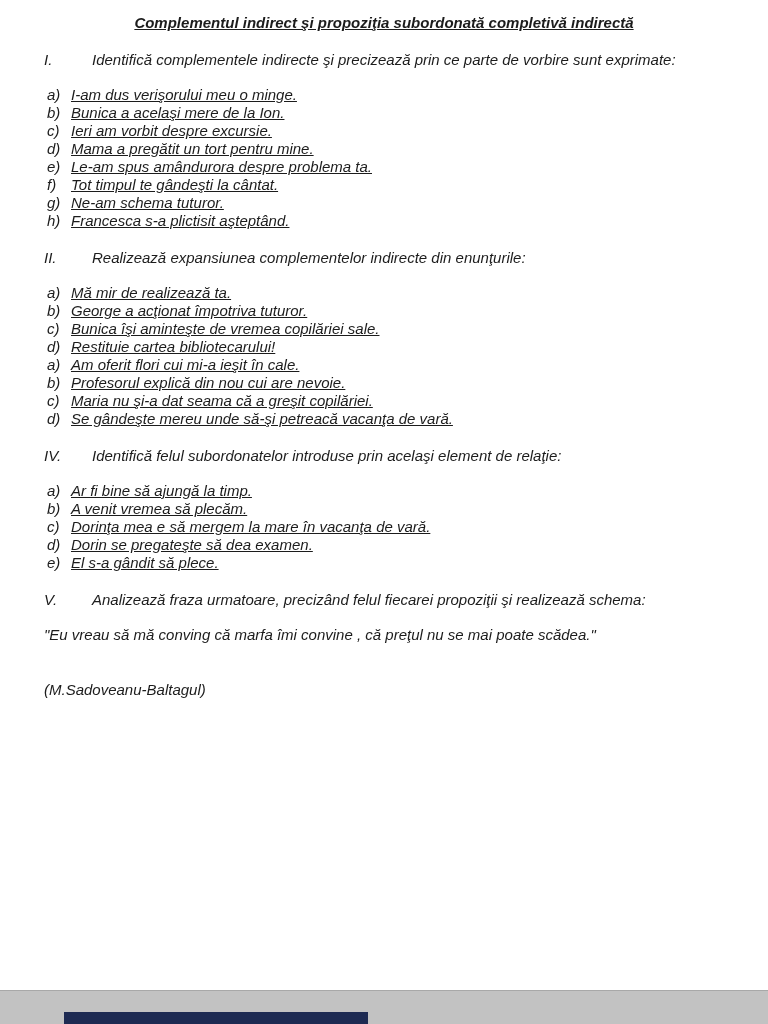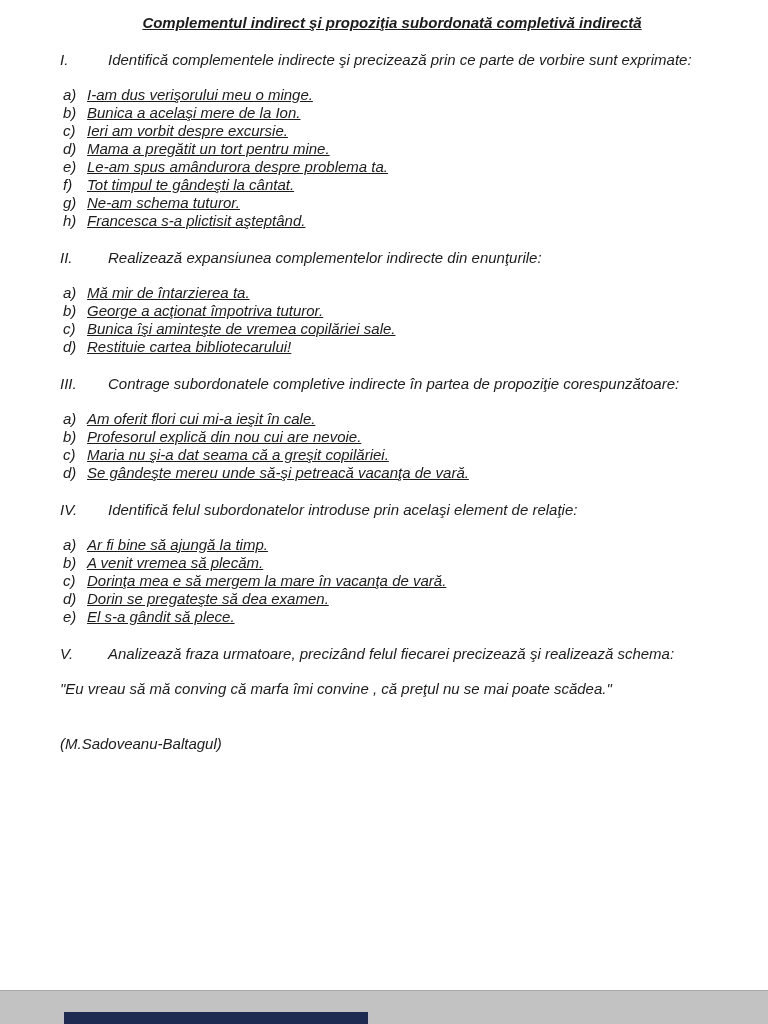--- a/index.html
+++ b/index.html
@@ -7,21 +7,21 @@
     width: 768px;
     height: 1024px;
     background: #ffffff;
     font-family: "Liberation Sans", sans-serif;
     font-style: italic;
     color: #1c1c1c;
     position: relative;
     overflow: hidden;
   }
   .page {
-    padding: 10px 44px 0 60px;
+    padding: 10px 44px 0 44px;
     font-size: 15px;
     line-height: 18px;
   }
   .title {
     font-size: 15px;
     font-weight: bold;
     font-style: italic;
     text-decoration: underline;
     text-align: center;
     margin: 4px 0 0 0;
@@ -115,41 +115,37 @@
         </div>
       </div>
       <div class="section">
         <div class="section-heading">
           <span class="numeral">II.</span>
           <span class="heading-text">Realizează expansiunea complementelor indirecte din enunţurile:</span>
         </div>
         <div class="items">
           <div class="item">
             <span class="item-label">a)</span>
-            <span class="item-text">Mă mir de întarzierea ta.</span>
+            <span class="item-text">Mă mir de realizează ta.</span>
           </div>
           <div class="item">
             <span class="item-label">b)</span>
             <span class="item-text">George a acţionat împotriva tuturor.</span>
           </div>
           <div class="item">
             <span class="item-label">c)</span>
             <span class="item-text">Bunica îşi aminteşte de vremea copilăriei sale.</span>
           </div>
           <div class="item">
             <span class="item-label">d)</span>
             <span class="item-text">Restituie cartea bibliotecarului!</span>
           </div>
         </div>
       </div>
       <div class="section">
-        <div class="section-heading">
-          <span class="numeral">III.</span>
-          <span class="heading-text">Contrage subordonatele completive indirecte în partea de propoziţie corespunzătoare:</span>
-        </div>
         <div class="items">
           <div class="item">
             <span class="item-label">a)</span>
             <span class="item-text">Am oferit flori cui mi-a ieşit în cale.</span>
           </div>
           <div class="item">
             <span class="item-label">b)</span>
             <span class="item-text">Profesorul explică din nou cui are nevoie.</span>
           </div>
           <div class="item">
@@ -186,21 +182,21 @@
           </div>
           <div class="item">
             <span class="item-label">e)</span>
             <span class="item-text">El s-a gândit să plece.</span>
           </div>
         </div>
       </div>
       <div class="section">
         <div class="section-heading">
           <span class="numeral">V.</span>
-          <span class="heading-text">Analizează fraza  urmatoare, precizând felul  fiecarei  precizează şi realizează schema:</span>
+          <span class="heading-text">Analizează fraza  urmatoare, precizând felul  fiecarei  propoziţii şi realizează schema:</span>
         </div>
       </div>
     </div>
   <p class="quote">"Eu vreau să mă conving că marfa îmi convine , că preţul nu se mai poate scădea."</p>
   <p class="attribution">(M.Sadoveanu-Baltagul)</p>
 </div>
 
 <div class="bottom-strip">
   <div class="next-page-edge"></div>
 </div>

